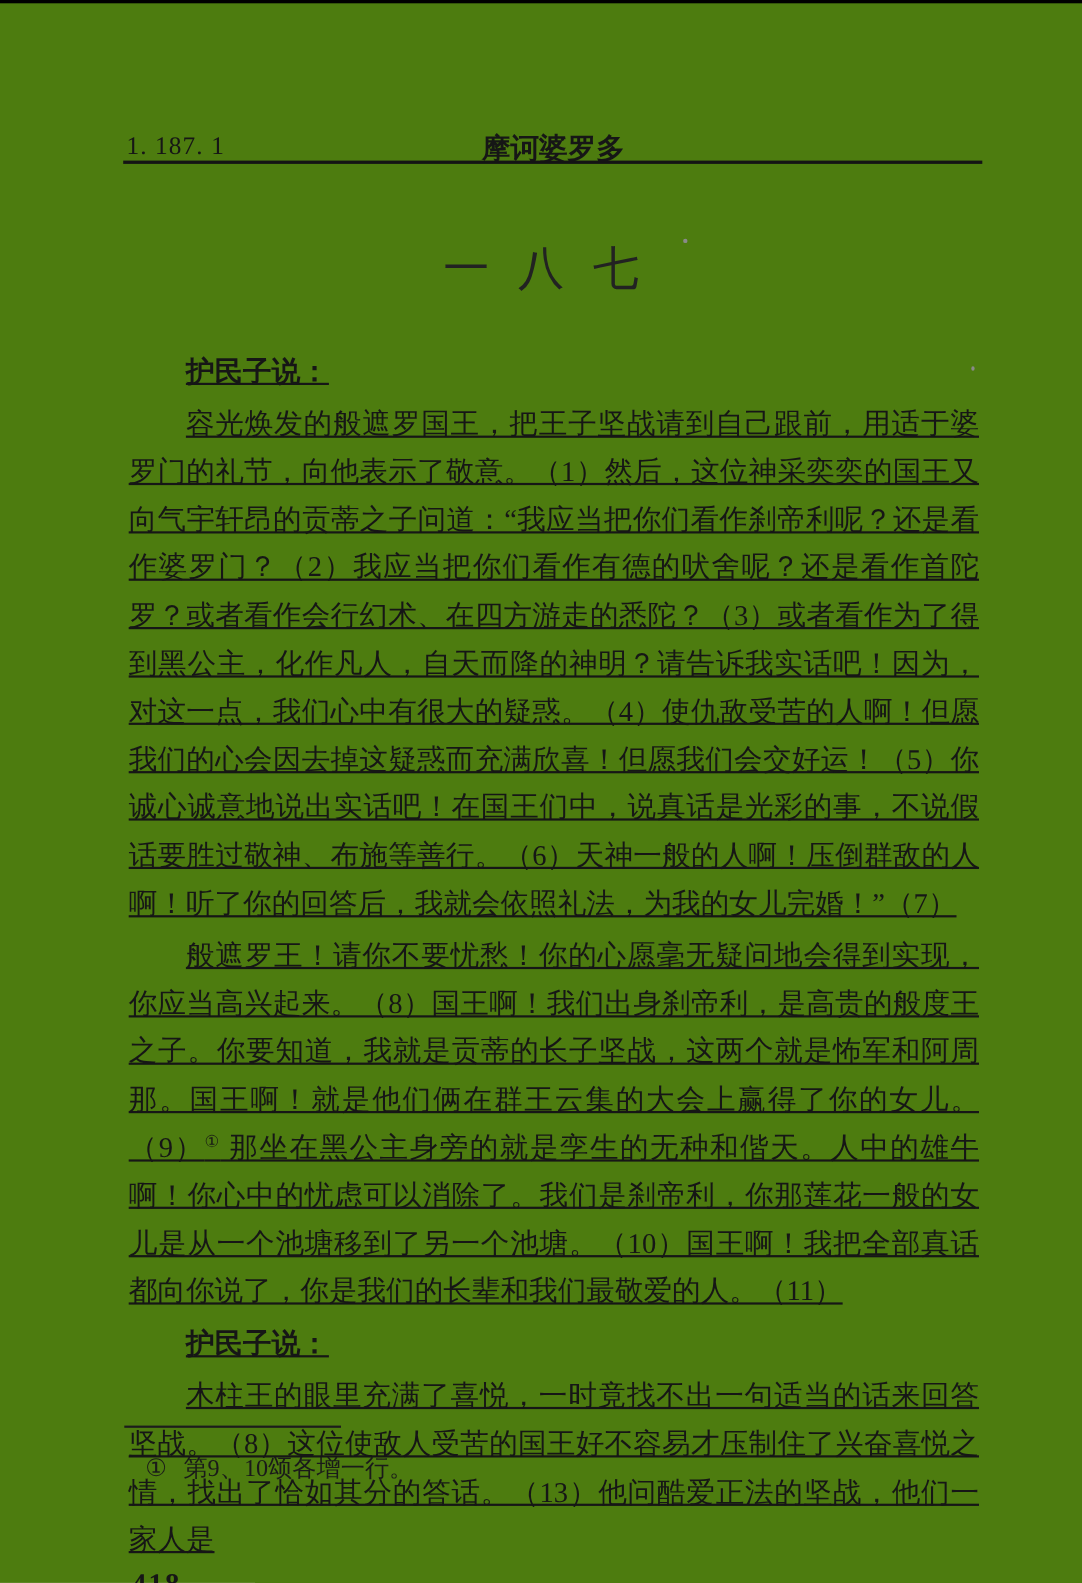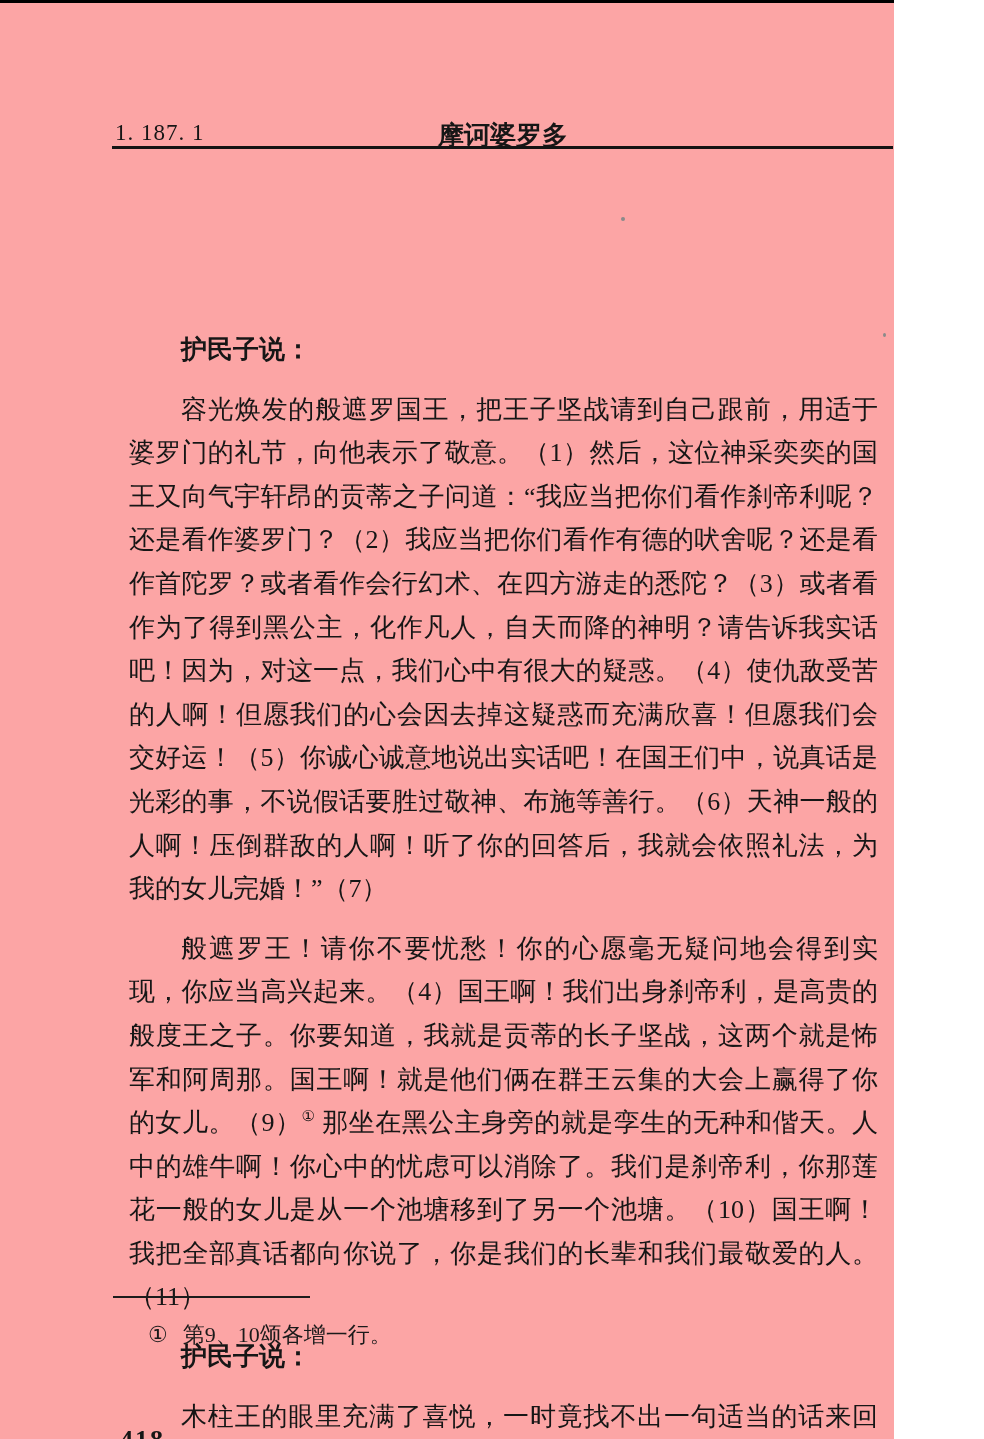--- a/index.html
+++ b/index.html
@@ -2,23 +2,23 @@
 <html><head>
 <meta charset="utf-8">
 <style>
   html, body {
     margin: 0;
     padding: 0;
     background: #ffffff;
   }
   .page {
     position: relative;
-    width: 894px;
+    width: 984px;
     height: 1439px;
-    background: #fca5a5;
+    background: #4d7c0f;
     color: #161616;
     font-family: "Liberation Serif", serif;
     overflow: hidden;
   }
   .top-edge {
     position: absolute;
     top: 0; left: 0;
     width: 100%; height: 3px;
     background: #000;
   }
@@ -60,41 +60,41 @@
     color: #222;
   }
   .body-text {
     position: absolute;
     top: 312px; left: 113px;
     width: 781px;
     font-size: 26px;
     line-height: 43.6px;
     text-align: justify;
   }
-  .body-text p { margin: 16px; }
+  .body-text p { margin: 4px; text-decoration: underline; }
   .speaker {
     font-family: "Liberation Sans", sans-serif;
     font-weight: bold;
     text-indent: 52px;
   }
   .para { text-indent: 52px; }
   sup.fnref {
     font-size: 15px;
     line-height: 0;
     vertical-align: super;
   }
   .footnote-rule {
     position: absolute;
     top: 1296px; left: 113px;
     width: 197px; height: 2px;
     background: #1c1c1c;
   }
   .footnote {
     position: absolute;
-    top: 1320px; left: 148px;
+    top: 1320px; left: 132px;
     font-size: 22px;
     color: #1a1a1a;
   }
   .footnote .marker { margin-right: 15px; }
   .page-number {
     position: absolute;
     top: 1425px; left: 120px;
     font-size: 26px;
     font-weight: bold;
     letter-spacing: 2px;
@@ -112,28 +112,29 @@
 
 <div class="page">
   <div class="top-edge"></div>
 
   <div class="header">
     <span class="folio">1. 187. 1</span>
     <span class="running-title">摩诃婆罗多</span>
   </div>
   <div class="header-rule"></div>
 
+  <div class="chapter-title">一八七</div>
 
   <div class="speck s1"></div>
   <div class="speck s2"></div>
 
   <div class="body-text" id="body-text">
       <p class="speaker"><span>护民子说：</span></p>
       <p class="para"><span>容光焕发的般遮罗国王，把王子坚战请到自己跟前，用适于婆罗门的礼节，向他表示了敬意。（1）然后，这位神采奕奕的国王又向气宇轩昂的贡蒂之子问道：“我应当把你们看作刹帝利呢？还是看作婆罗门？（2）我应当把你们看作有德的吠舍呢？还是看作首陀罗？或者看作会行幻术、在四方游走的悉陀？（3）或者看作为了得到黑公主，化作凡人，自天而降的神明？请告诉我实话吧！因为，对这一点，我们心中有很大的疑惑。（4）使仇敌受苦的人啊！但愿我们的心会因去掉这疑惑而充满欣喜！但愿我们会交好运！（5）你诚心诚意地说出实话吧！在国王们中，说真话是光彩的事，不说假话要胜过敬神、布施等善行。（6）天神一般的人啊！压倒群敌的人啊！听了你的回答后，我就会依照礼法，为我的女儿完婚！”（7）</span></p>
-      <p class="para"><span>般遮罗王！请你不要忧愁！你的心愿毫无疑问地会得到实现，你应当高兴起来。（4）国王啊！我们出身刹帝利，是高贵的般度王之子。你要知道，我就是贡蒂的长子坚战，这两个就是怖军和阿周那。国王啊！就是他们俩在群王云集的大会上赢得了你的女儿。（9）</span><sup class="fnref">①</sup><span> 那坐在黑公主身旁的就是孪生的无种和偕天。人中的雄牛啊！你心中的忧虑可以消除了。我们是刹帝利，你那莲花一般的女儿是从一个池塘移到了另一个池塘。（10）国王啊！我把全部真话都向你说了，你是我们的长辈和我们最敬爱的人。（11）</span></p>
+      <p class="para"><span>般遮罗王！请你不要忧愁！你的心愿毫无疑问地会得到实现，你应当高兴起来。（8）国王啊！我们出身刹帝利，是高贵的般度王之子。你要知道，我就是贡蒂的长子坚战，这两个就是怖军和阿周那。国王啊！就是他们俩在群王云集的大会上赢得了你的女儿。（9）</span><sup class="fnref">①</sup><span> 那坐在黑公主身旁的就是孪生的无种和偕天。人中的雄牛啊！你心中的忧虑可以消除了。我们是刹帝利，你那莲花一般的女儿是从一个池塘移到了另一个池塘。（10）国王啊！我把全部真话都向你说了，你是我们的长辈和我们最敬爱的人。（11）</span></p>
       <p class="speaker"><span>护民子说：</span></p>
       <p class="para"><span>木柱王的眼里充满了喜悦，一时竟找不出一句适当的话来回答坚战。（8）这位使敌人受苦的国王好不容易才压制住了兴奋喜悦之情，找出了恰如其分的答话。（13）他问酷爱正法的坚战，他们一家人是</span></p>
     </div>
 
   <div class="footnote-rule"></div>
   <div class="footnote">
     <span class="marker">①</span><span class="footnote-text">第9、10颂各增一行。</span>
   </div>
 
   <div class="page-number">418</div>

